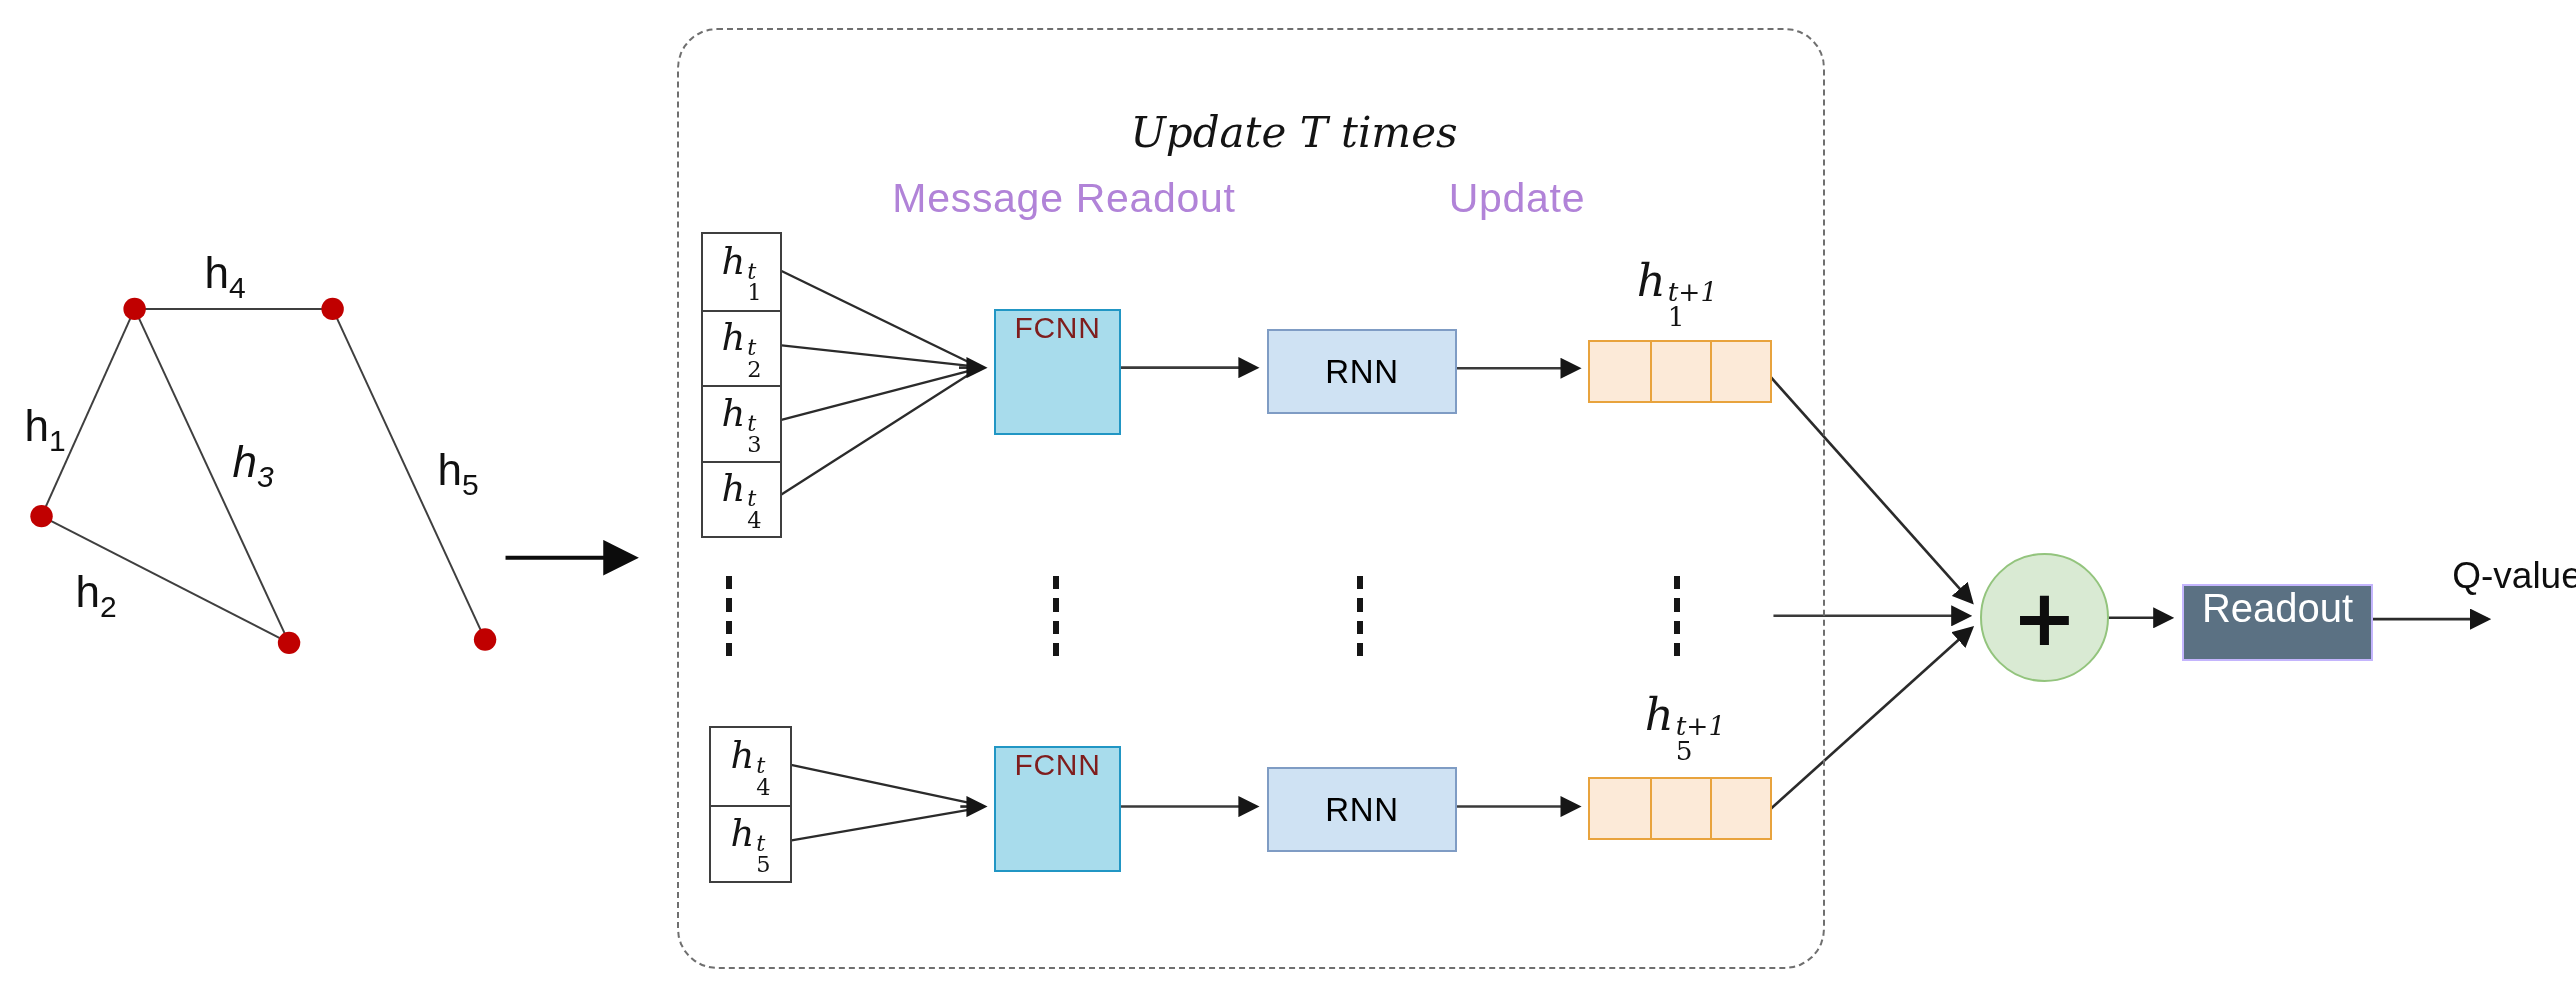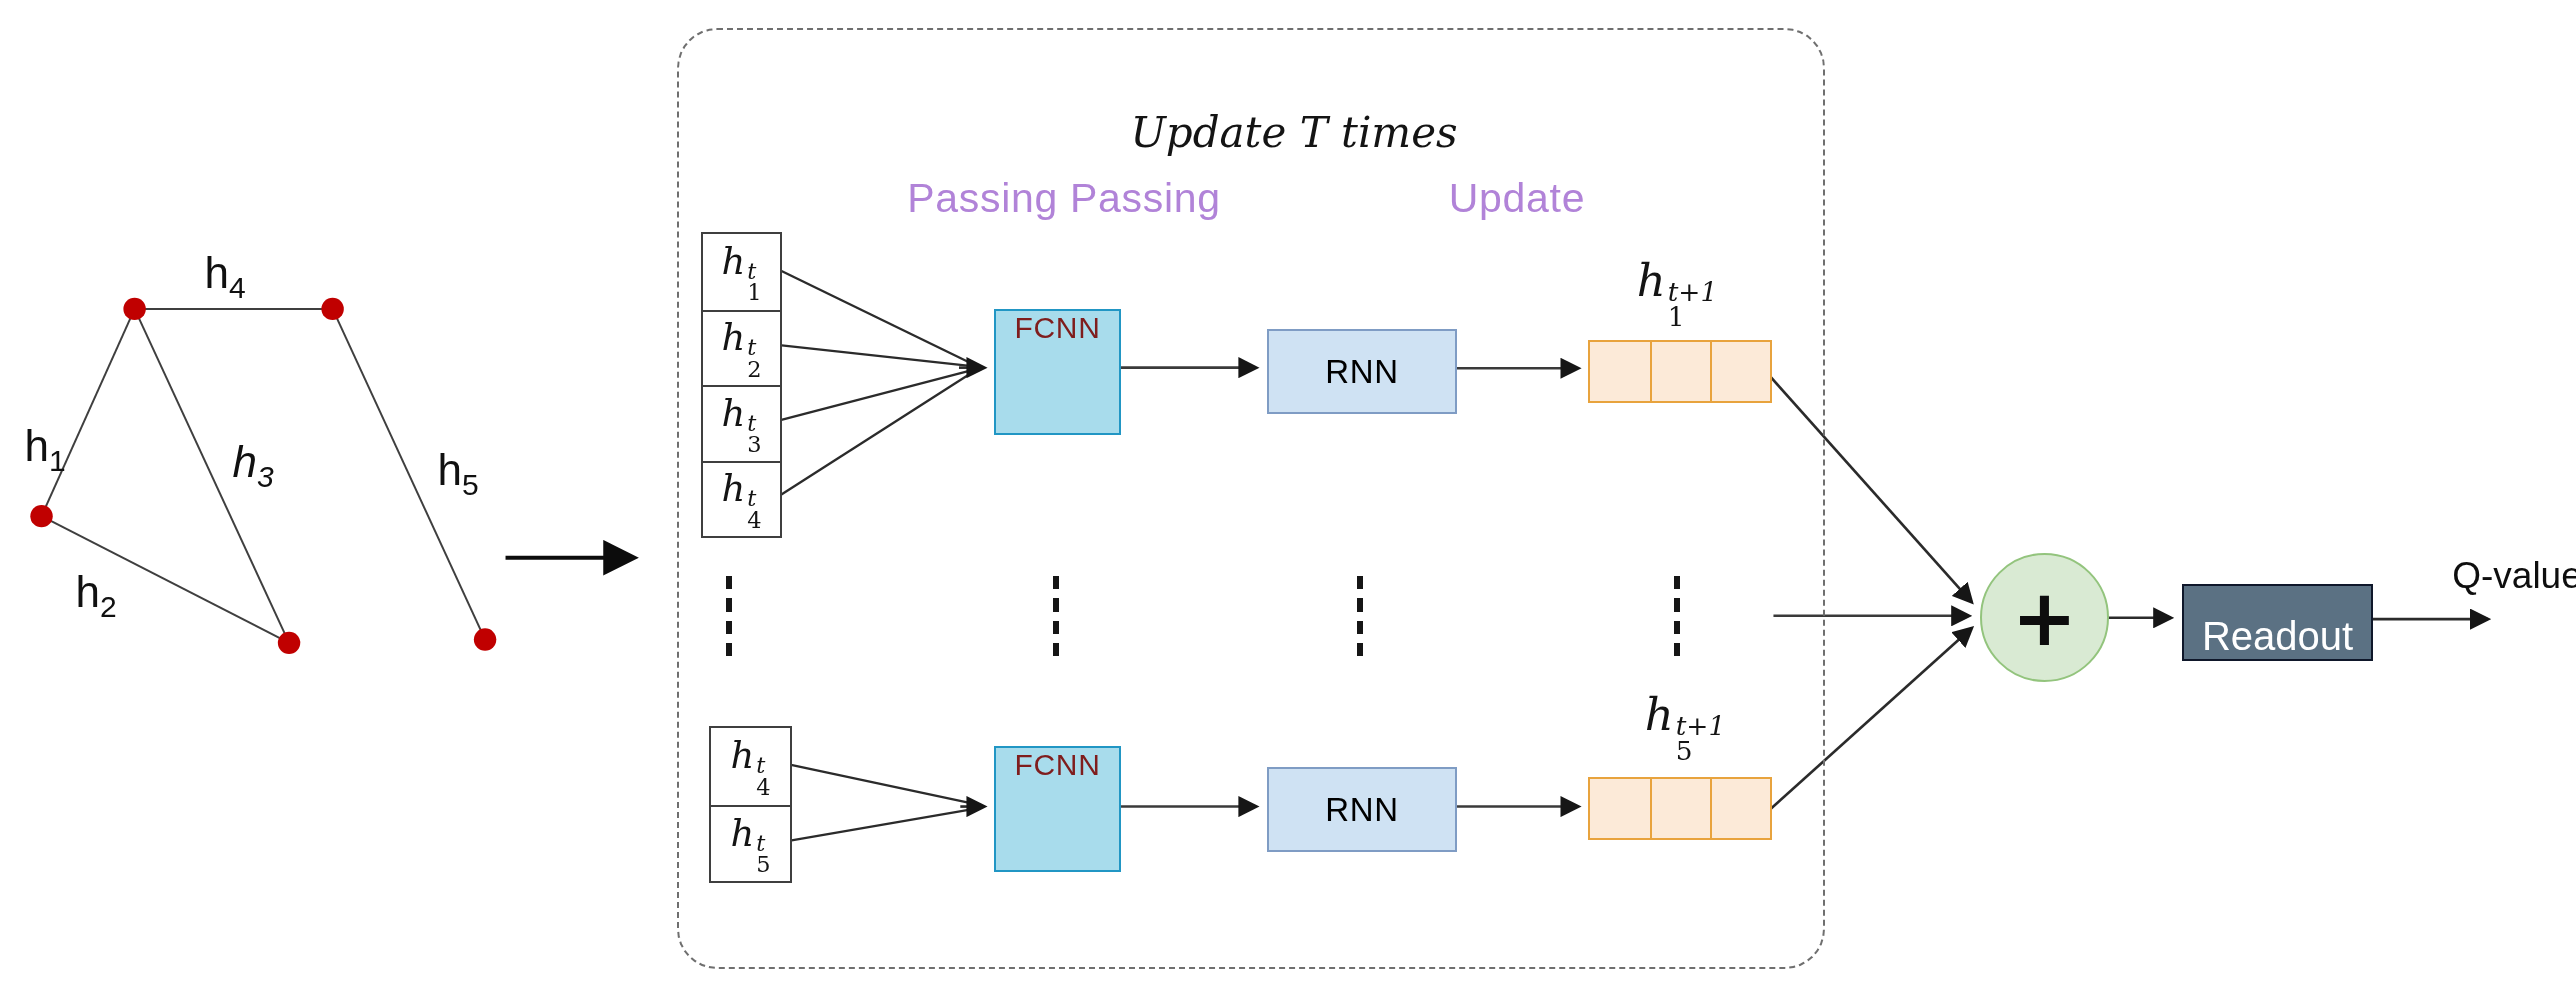--- a/index.html
+++ b/index.html
@@ -62,22 +62,22 @@
   .vdots .dash{width:6px;height:13.2px;background:#161616;}
 
   
   .plus-circle{position:absolute;left:1980px;top:553px;width:125px;height:125px;
     border-radius:50%;background:var(--plus-fill);border:2px solid var(--plus-border);
     display:flex;align-items:center;justify-content:center;
     font-size:78px;font-weight:600;color:#0d0d0d;font-family:"DejaVu Sans",sans-serif;}
 
   
   .readout{position:absolute;left:2182px;top:584px;width:187px;height:73px;
-    background:var(--readout-fill);border:2px solid #0f172a;
-    display:flex;align-items:flex-end;justify-content:center;
+    background:var(--readout-fill);border:2px solid #c4b5fd;
+    display:flex;align-items:flex-start;justify-content:center;
     font-size:40px;color:var(--readout-text);}
 
   .qvalue{font-size:37px;color:#0e0e0e;margin-left:44px;}
 </style>
 </head>
 <body>
 
 <div class="canvas">
 
   <svg class="wires" width="2576" height="994" viewBox="0 0 3901 1506">
@@ -135,30 +135,30 @@
       <line x1="2204" y1="1222" x2="2390" y2="1222" marker-end="url(#arr)"></line>
       <line x1="2679" y1="1228" x2="2986" y2="952" marker-end="url(#arr)" stroke="#2b2b2b"></line>
     </g>
 
     <g stroke="#2b2b2b" stroke-width="4">
       <line x1="3192" y1="936" x2="3288" y2="936" marker-end="url(#arr)"></line>
       <line x1="3592" y1="938" x2="3768" y2="938" marker-end="url(#arr)"></line>
     </g>
   </svg>
 
-  <span class="abs ctr glabel" style="left:45px;top:446px;"><span>h</span><sub>1</sub></span>
+  <span class="abs ctr glabel" style="left:45px;top:426px;"><span>h</span><sub>1</sub></span>
   <span class="abs ctr glabel" style="left:96px;top:592px;"><span>h</span><sub>2</sub></span>
   <span class="abs ctr glabel" style="left:253px;top:462px;font-style:italic;"><span>h</span><sub>3</sub></span>
   <span class="abs ctr glabel" style="left:225px;top:273px;"><span>h</span><sub>4</sub></span>
   <span class="abs ctr glabel" style="left:458px;top:470px;"><span>h</span><sub>5</sub></span>
 
   <div class="dashed-region"></div>
 
   <span class="abs ctr title" style="left:1294px;top:132px;">Update T times</span>
-  <span class="abs ctr stage-label" style="left:1064px;top:198px;">Passing Passing</span>
+  <span class="abs ctr stage-label" style="left:1064px;top:198px;">Message Readout</span>
   <span class="abs ctr stage-label" style="left:1509px;top:198px;margin-left:8px;">Update</span>
 
   <div class="incol" style="left:701px;top:232px;width:77px;height:302px;grid-template-rows:repeat(4,1fr);">
     <div class="cell">
       <span class="math math-sm"><span class="base">h</span><span class="scripts">
             <span class="sup">t</span>
             <span class="sub">1</span>
           </span></span>
     </div>
     <div class="cell">

